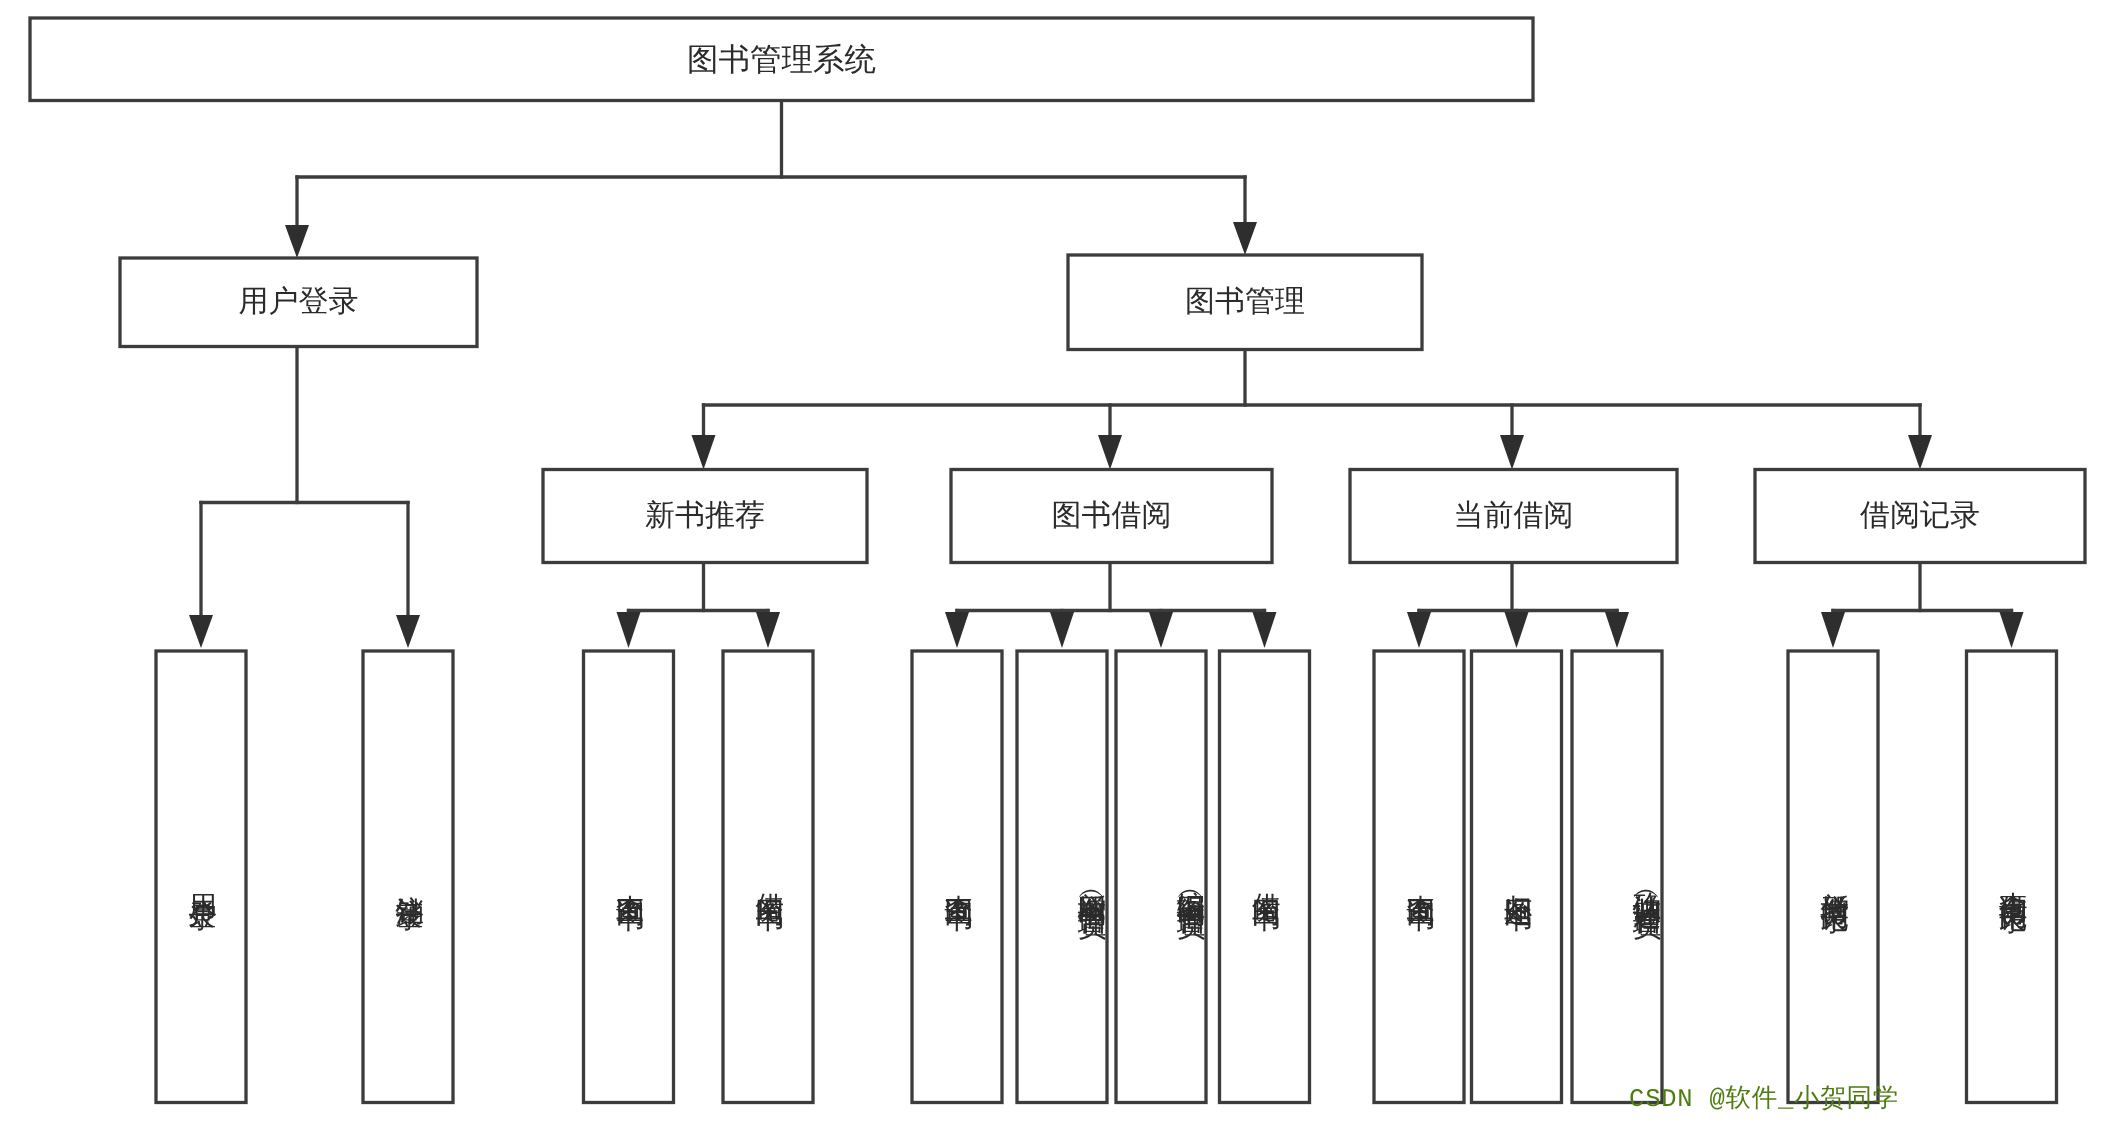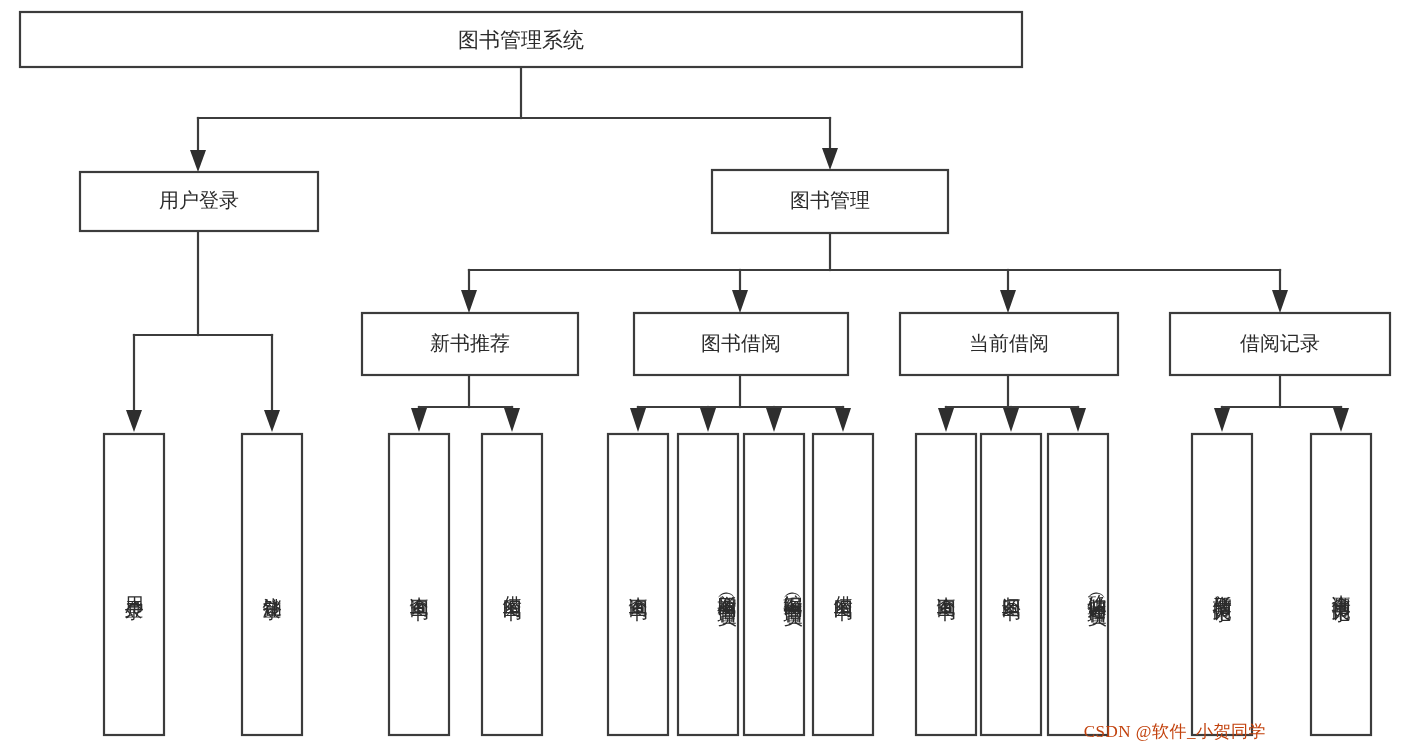--- a/index.html
+++ b/index.html
@@ -66,23 +66,23 @@
     letter-spacing: 2px;
     color: #2b2b2b;
     white-space: nowrap;
     pointer-events: none;
     user-select: none;
   }
   #watermark {
     position: absolute;
     right: 8px;
     bottom: 4px;
-    font-family: Liberation Serif, serif;
+    font-family: Liberation Mono, monospace;
     font-size: 17px;
-    color: #c2410c;
+    color: #4d7c0f;
     letter-spacing: 0.5px;
     white-space: nowrap;
   }
 </style>
 </head>
 <body>
 
 <div id="diagram-root">
 
   <svg id="flow-svg" viewBox="0 0 1405 747">

